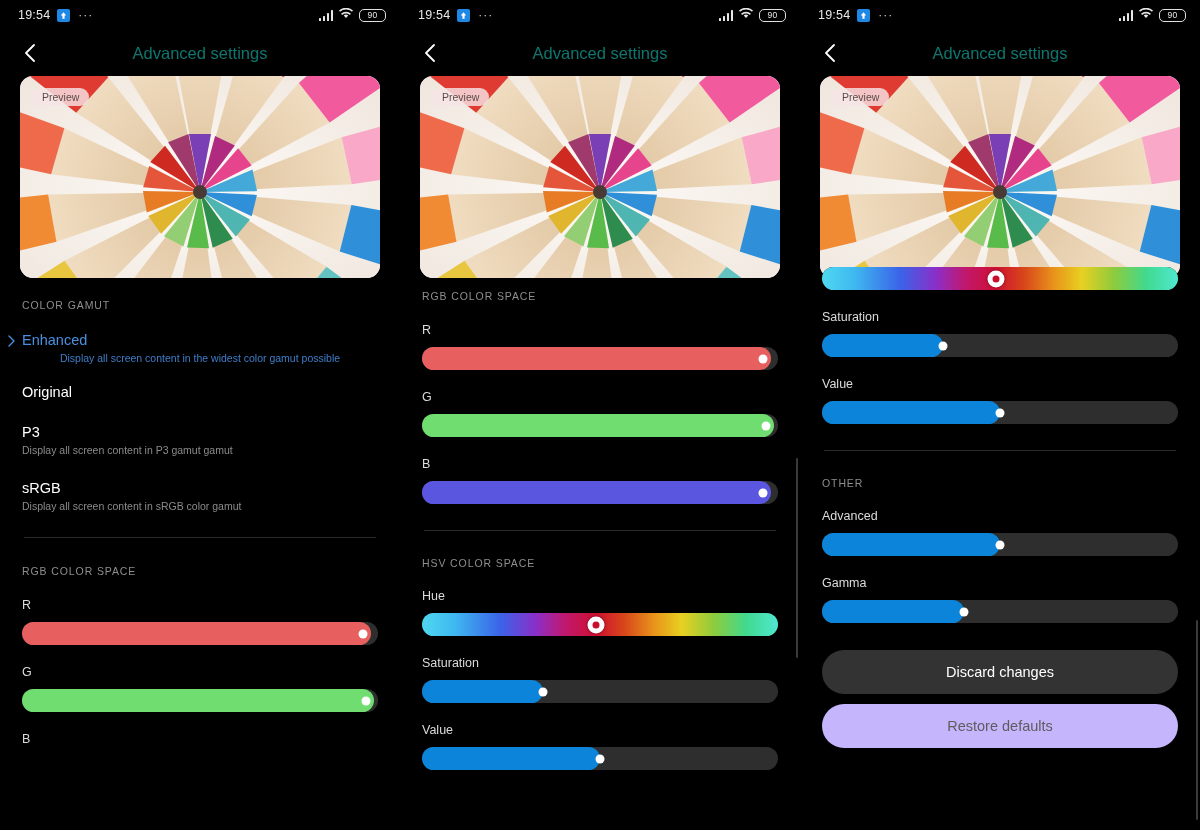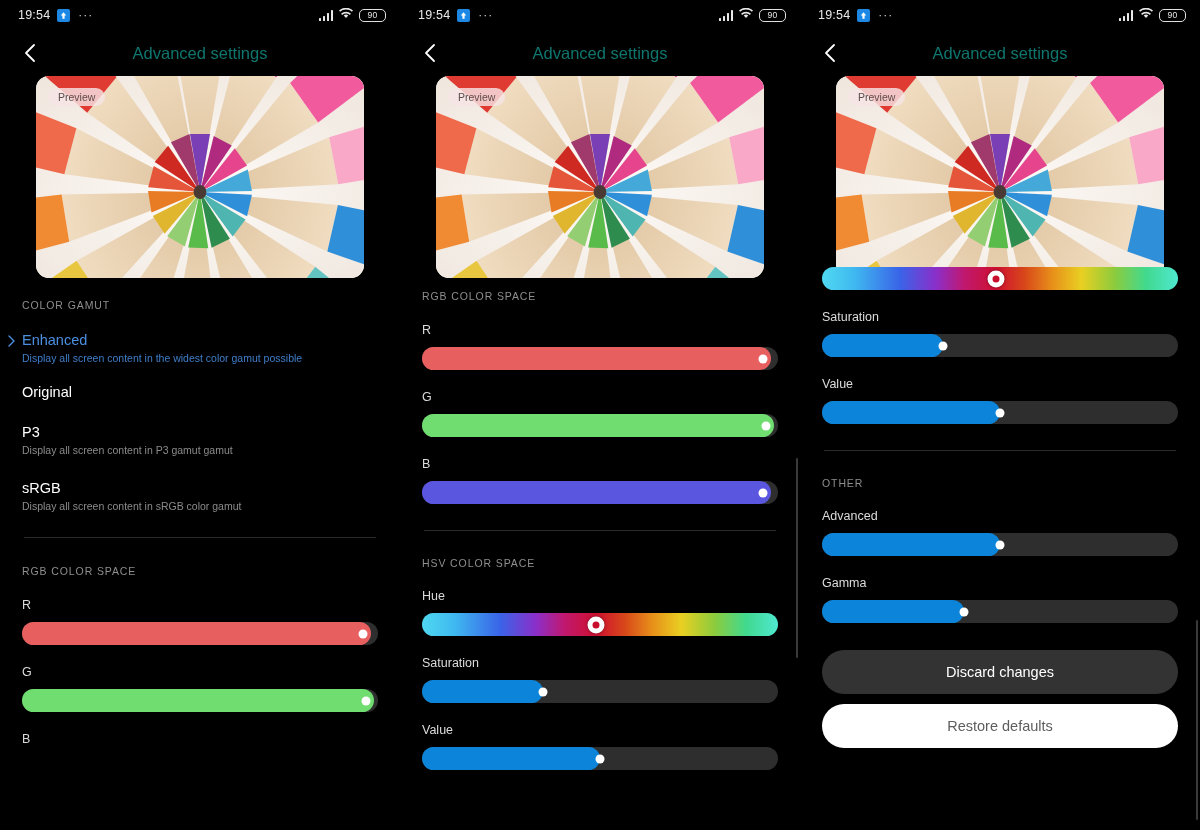--- a/index.html
+++ b/index.html
@@ -51,21 +51,21 @@
     height: 46px; position: relative;
     display: flex; align-items: center; justify-content: center;
   }
   .appbar .back {
     position: absolute; left: 18px; top: 50%; transform: translateY(-50%);
     width: 26px; height: 26px;
   }
   .appbar .title { color: #0f766e; font-size: 16.5px; font-weight: 400; }
 
   
-  .preview-wrap { padding: 0 36px; }
+  .preview-wrap { padding: 0 20px; }
   .preview {
     position: relative; height: 202px; border-radius: 13px; overflow: hidden;
     background: #f3eee9;
   }
   .preview svg { display: block; width: 100%; height: 100%; }
   .preview-badge {
     position: absolute; left: 12px; top: 12px;
     background: rgba(245,228,228,.82);
     color: #5d4b4b; font-size: 10.5px;
     padding: 3px 10px; border-radius: 10px;
@@ -76,21 +76,21 @@
   .section-label {
     color: #8e8e8e; font-size: 10.5px; letter-spacing: .9px;
     text-transform: uppercase;
   }
   .divider { height: 1px; background: #2a2a2a; margin: 0 2px; }
 
   .gamut-item { position: relative; }
   .gamut-name { font-size: 14.5px; color: #ffffff; }
   .gamut-desc { font-size: 10.5px; color: #8b8b8b; margin-top: 4px; }
   .gamut-item.selected .gamut-name { color: #4a8fe0; }
-  .gamut-item.selected .gamut-desc { color: #3f7ec9; }
+  .gamut-item.selected .gamut-desc { color: #3f7ec9; text-align: center; }
   .gamut-chevron {
     position: absolute; left: -16px; top: 2px;
     width: 12px; height: 14px; color: #4a8fe0;
   }
 
   
   .slider-label { font-size: 12.5px; color: #dcdcdc; }
   .track {
     position: relative; height: 23px; border-radius: 12px;
     background: #2e2e2e; overflow: visible;
@@ -120,21 +120,21 @@
     content: ""; position: absolute; inset: 5px;
     border-radius: 50%; background: #c8102e;
   }
 
   
   .btn {
     height: 44px; border-radius: 22px; background: #333333;
     display: flex; align-items: center; justify-content: center;
     font-size: 14.5px; color: #ffffff;
   }
-  .btn.disabled { color: #5d5d5d; background: #ffffff; }
+  .btn.disabled { color: #5d5d5d; background: #c4b5fd; }
 
   
   .scrollbar {
     position: absolute; right: 2px; width: 2px;
     background: #3a3a3a; border-radius: 1px;
   }
 </style>
 </head>
 <body>
 

